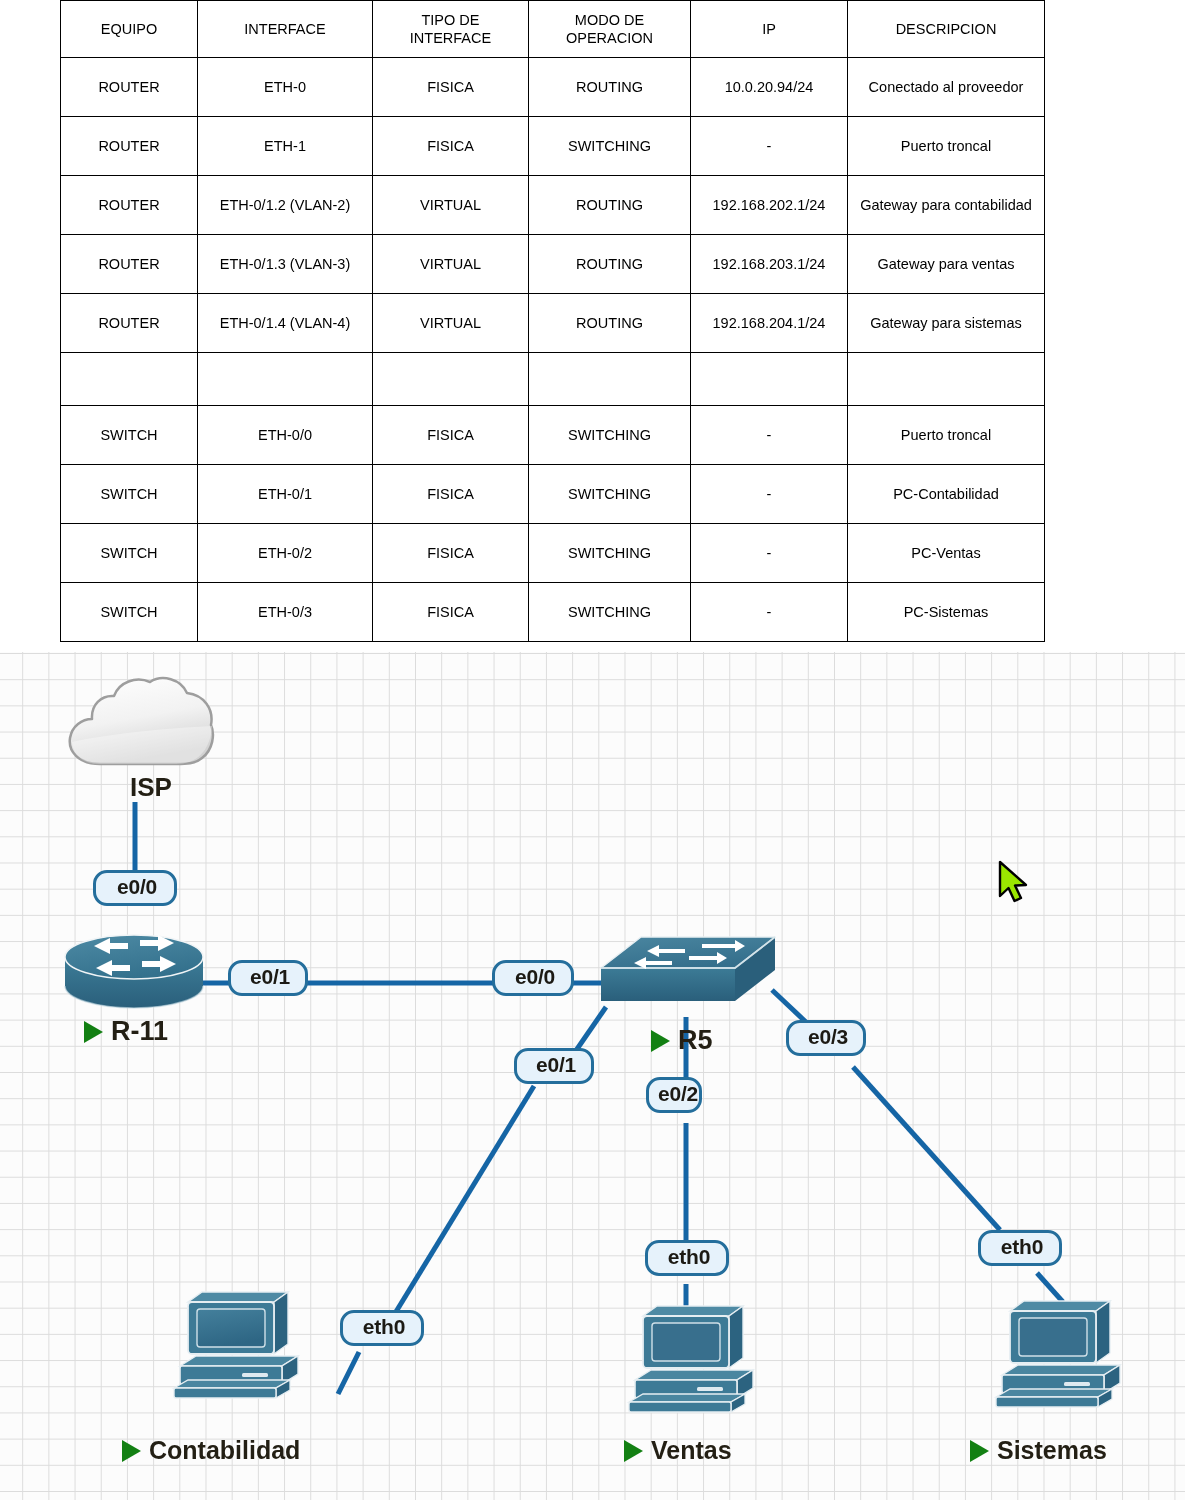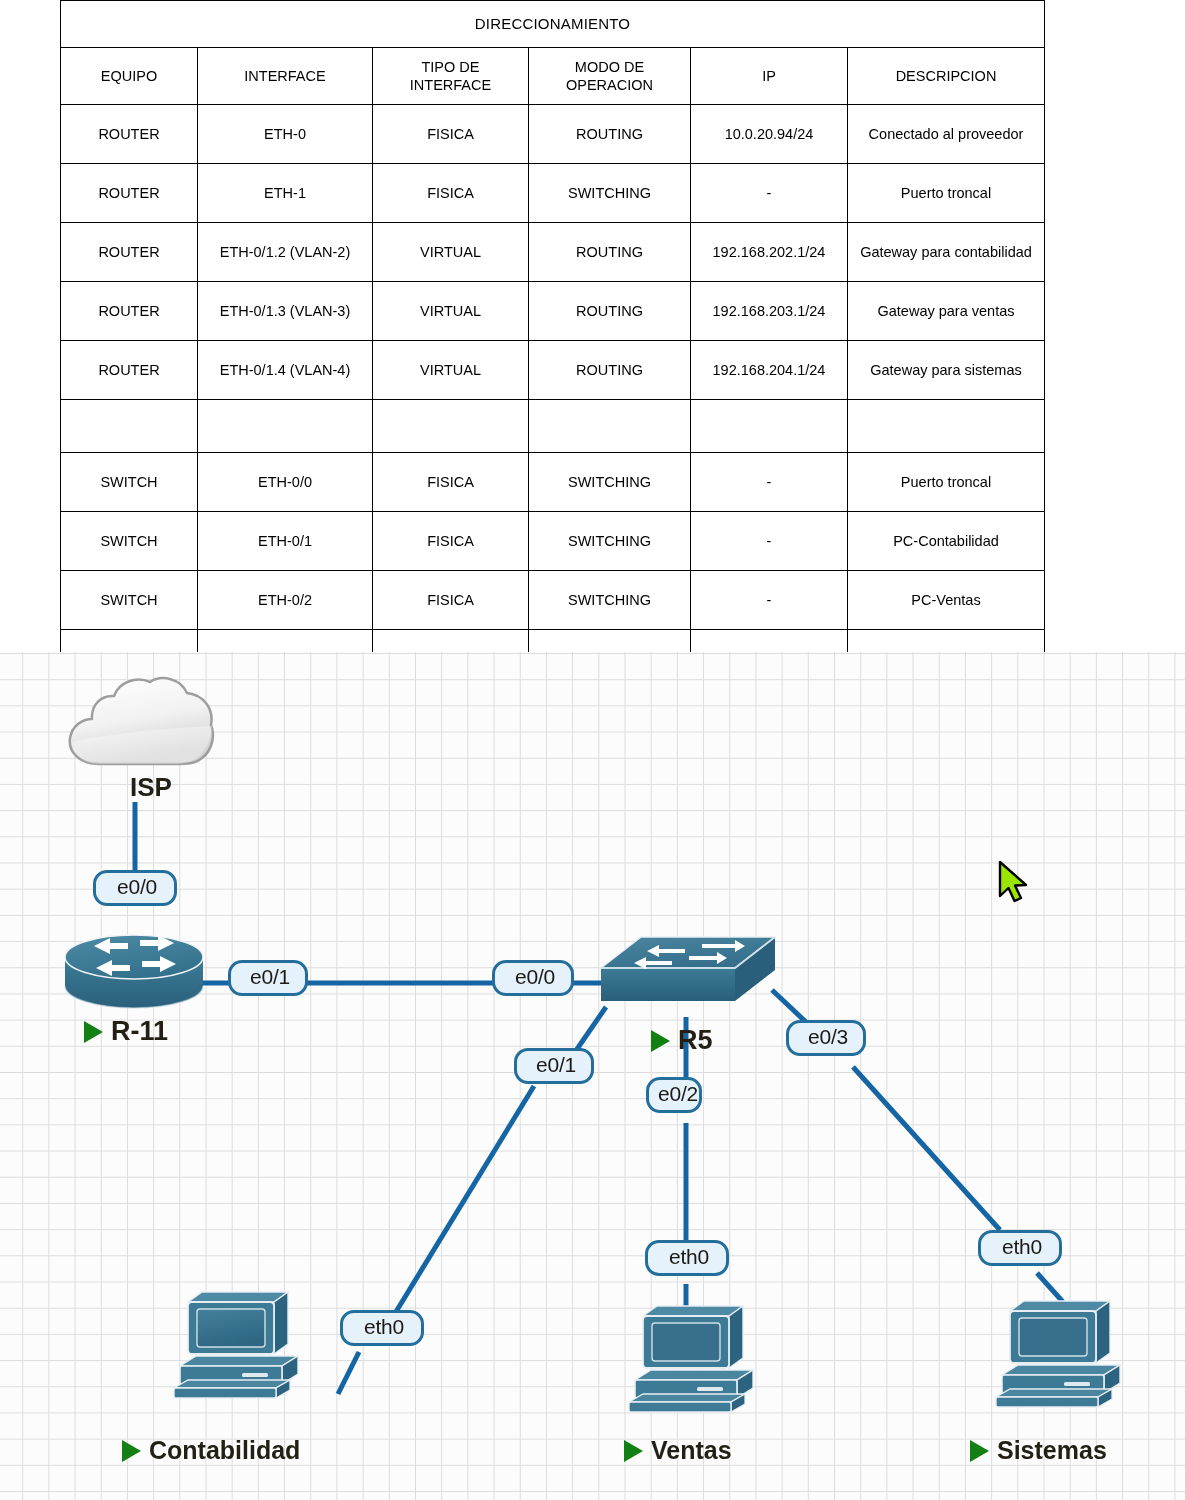--- a/index.html
+++ b/index.html
@@ -111,21 +111,21 @@
   }
 
   
   .port {
     position: absolute;
     background: #e6f2fb;
     border: 3px solid #246e9c;
     border-radius: 14px;
     color: #1c1a14;
     font-size: 21px;
-    font-weight: normal;
+    font-weight: bold;
     letter-spacing: -0.2px;
     padding: 3px 5px 4px 9px;
     line-height: 1.08;
     white-space: nowrap;
     box-sizing: border-box;
     text-align: center;
   }
 
   
   .cloud-wrap { position: absolute; }
@@ -147,23 +147,20 @@
   <table class="addr">
     <colgroup>
       <col class="c-equipo">
         <col class="c-iface">
         <col class="c-tipo">
       <col class="c-modo">
         <col class="c-ip">
         <col class="c-desc">
     </colgroup>
     <tbody id="table-body">
-      <tr>
-        <td class="title-cell" colspan="6">DIRECCIONAMIENTO</td>
-      </tr>
       <tr>
         <td class="head-cell"><span>EQUIPO</span></td>
         <td class="head-cell"><span>INTERFACE</span></td>
         <td class="head-cell"><span>TIPO DE</span><br><span>INTERFACE</span></td>
         <td class="head-cell"><span>MODO DE</span><br><span>OPERACION</span></td>
         <td class="head-cell"><span>IP</span></td>
         <td class="head-cell"><span>DESCRIPCION</span></td>
       </tr>
     <tr>
           <td class="body-cell">ROUTER</td>

